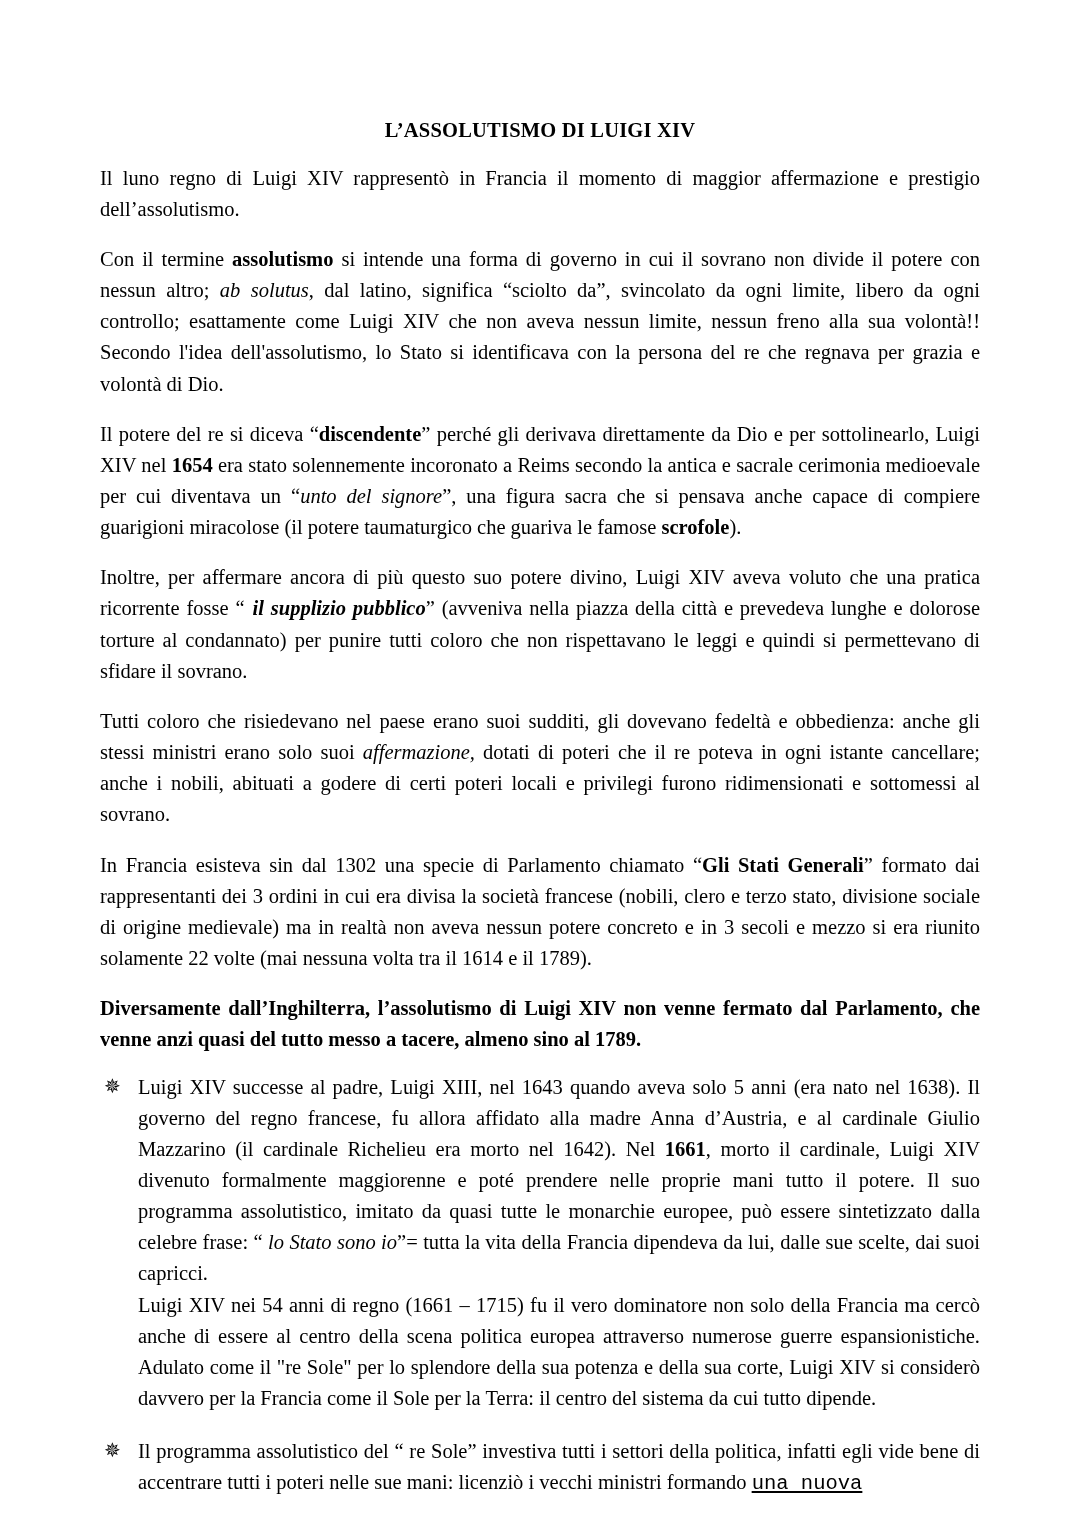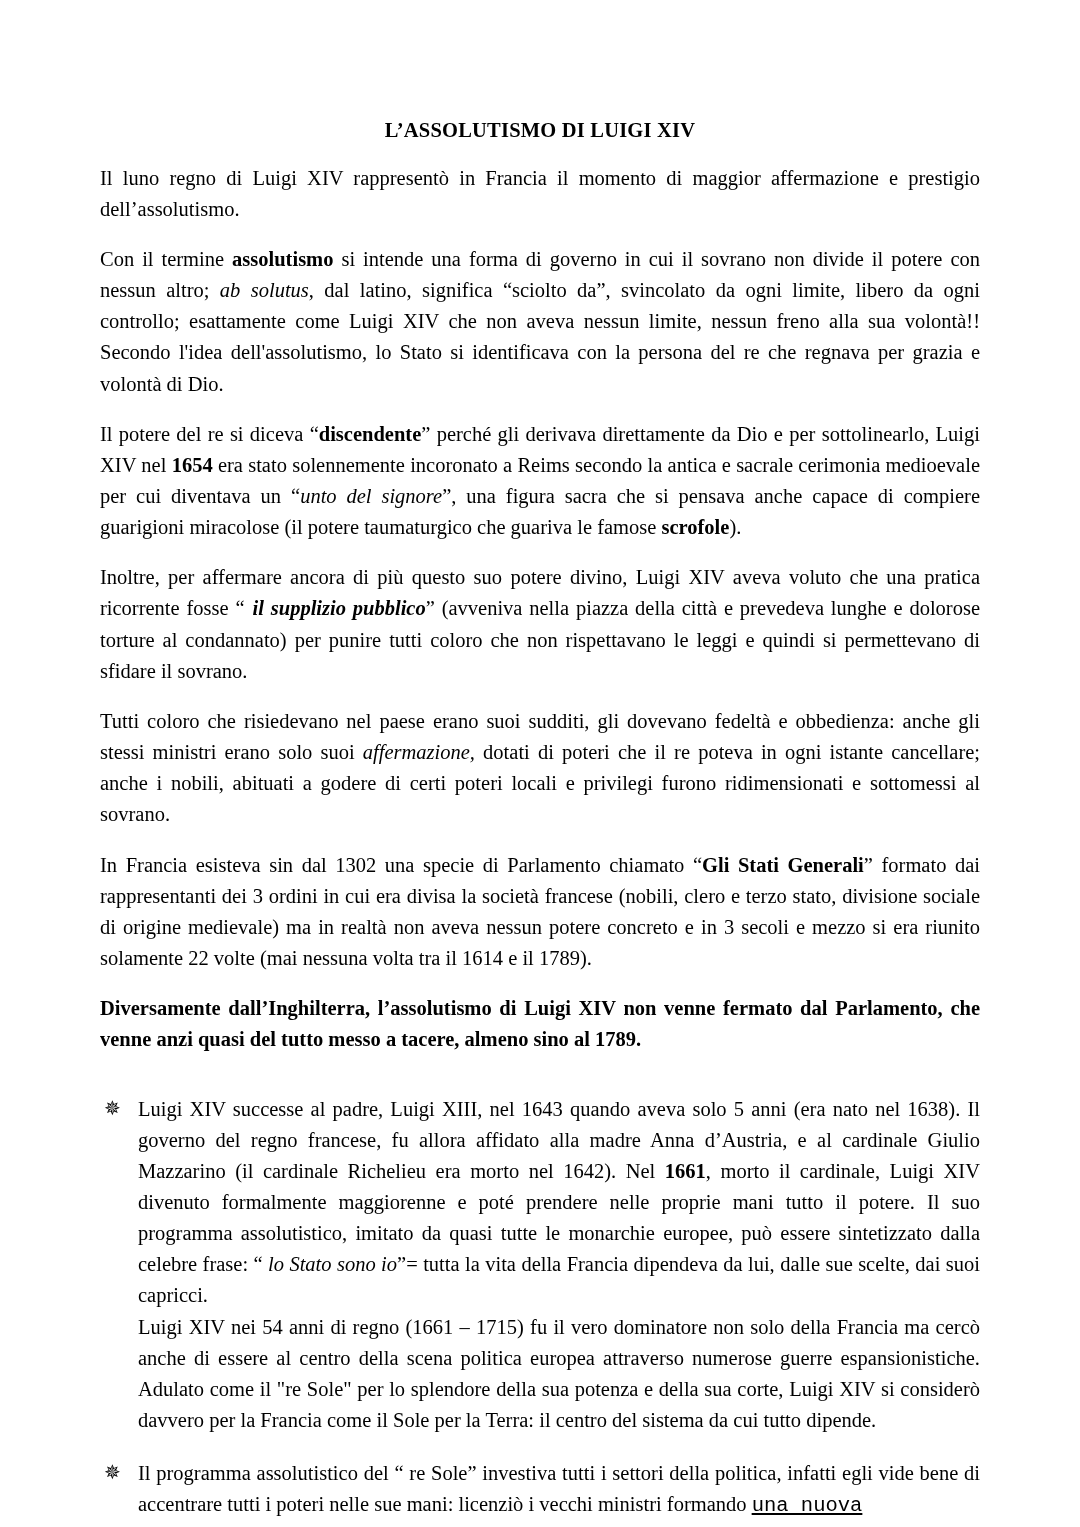--- a/index.html
+++ b/index.html
@@ -33,21 +33,21 @@
   p.para {
     margin: 0 0 19px 0;
     font-size: 20.5px;
     line-height: 1.52;
     text-align: justify;
     text-justify: inter-word;
     hyphens: none;
   }
   p.para.bold-block {
     font-weight: bold;
-    margin-bottom: 38px;
+    margin-bottom: 16px;
   }
   b { font-weight: bold; }
   i { font-style: italic; }
   .bi { font-weight: bold; font-style: italic; margin-left: 8px; }
   u { text-decoration: underline; font-family: Liberation Mono, monospace; }
 
   ul.bullets {
     list-style: none;
     margin: 0;
     padding: 0;

